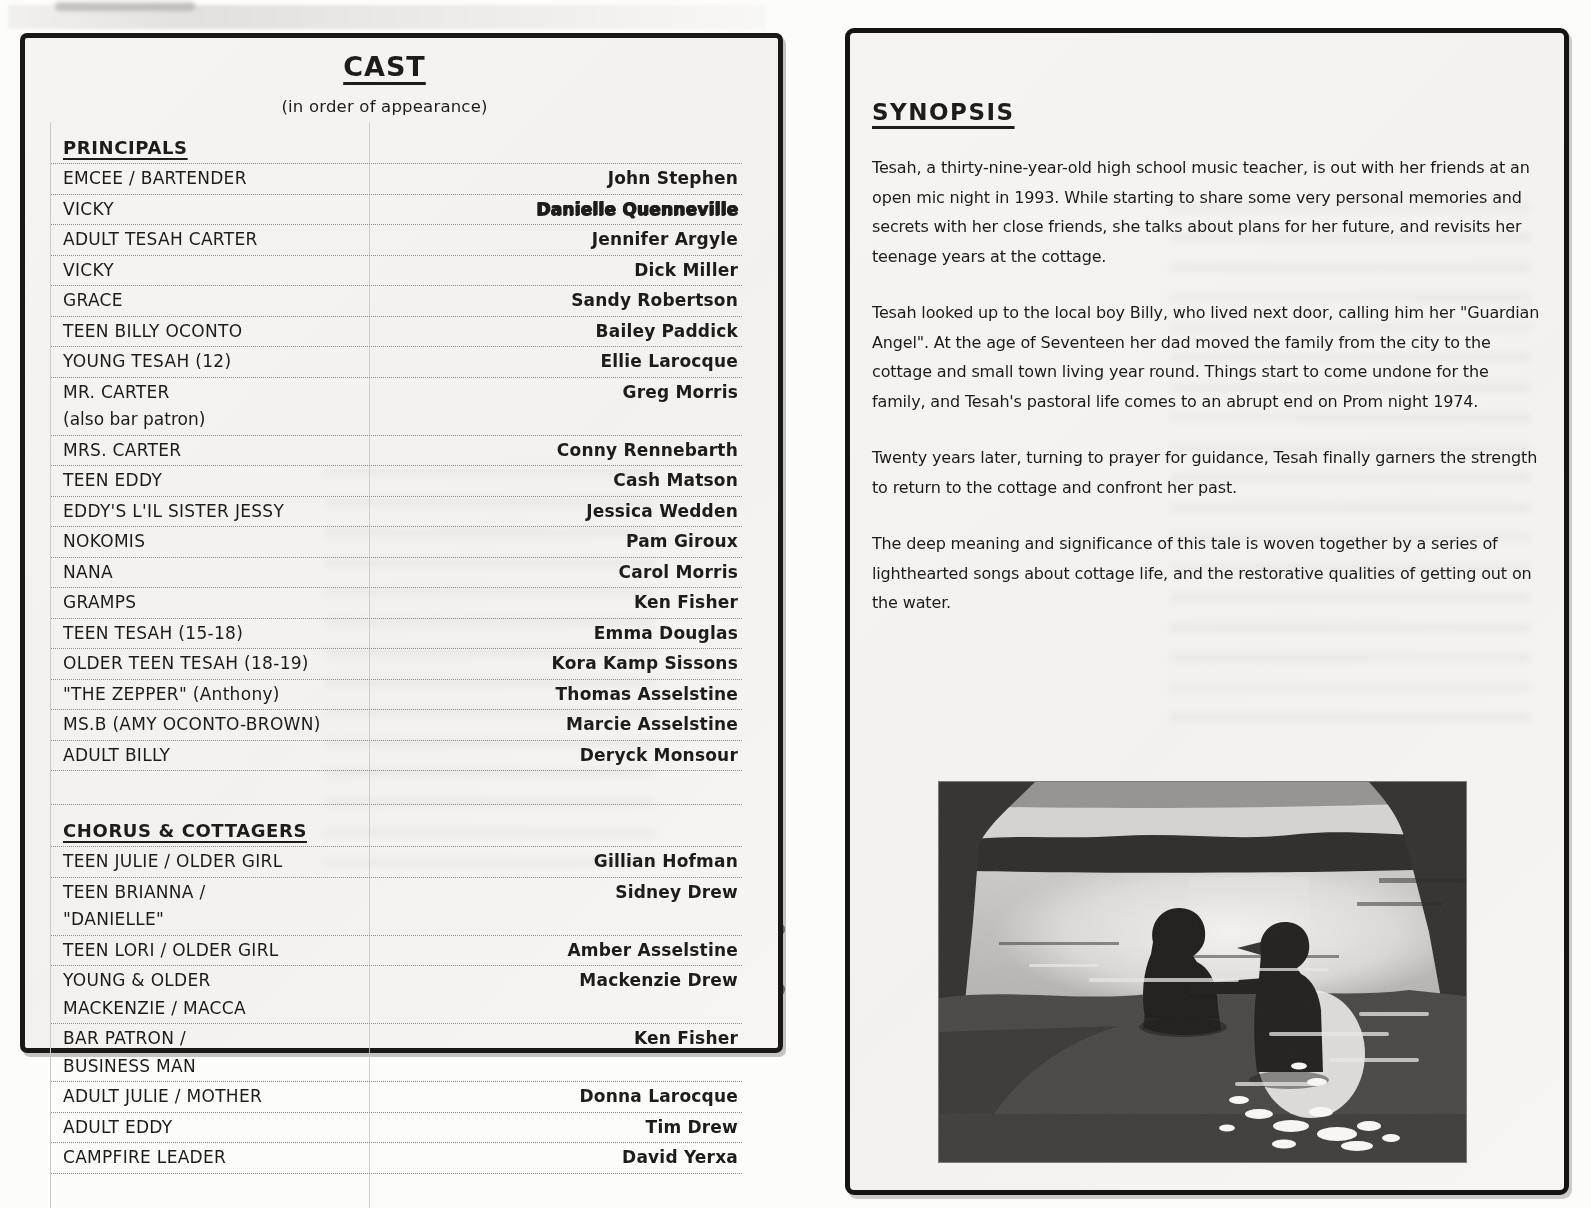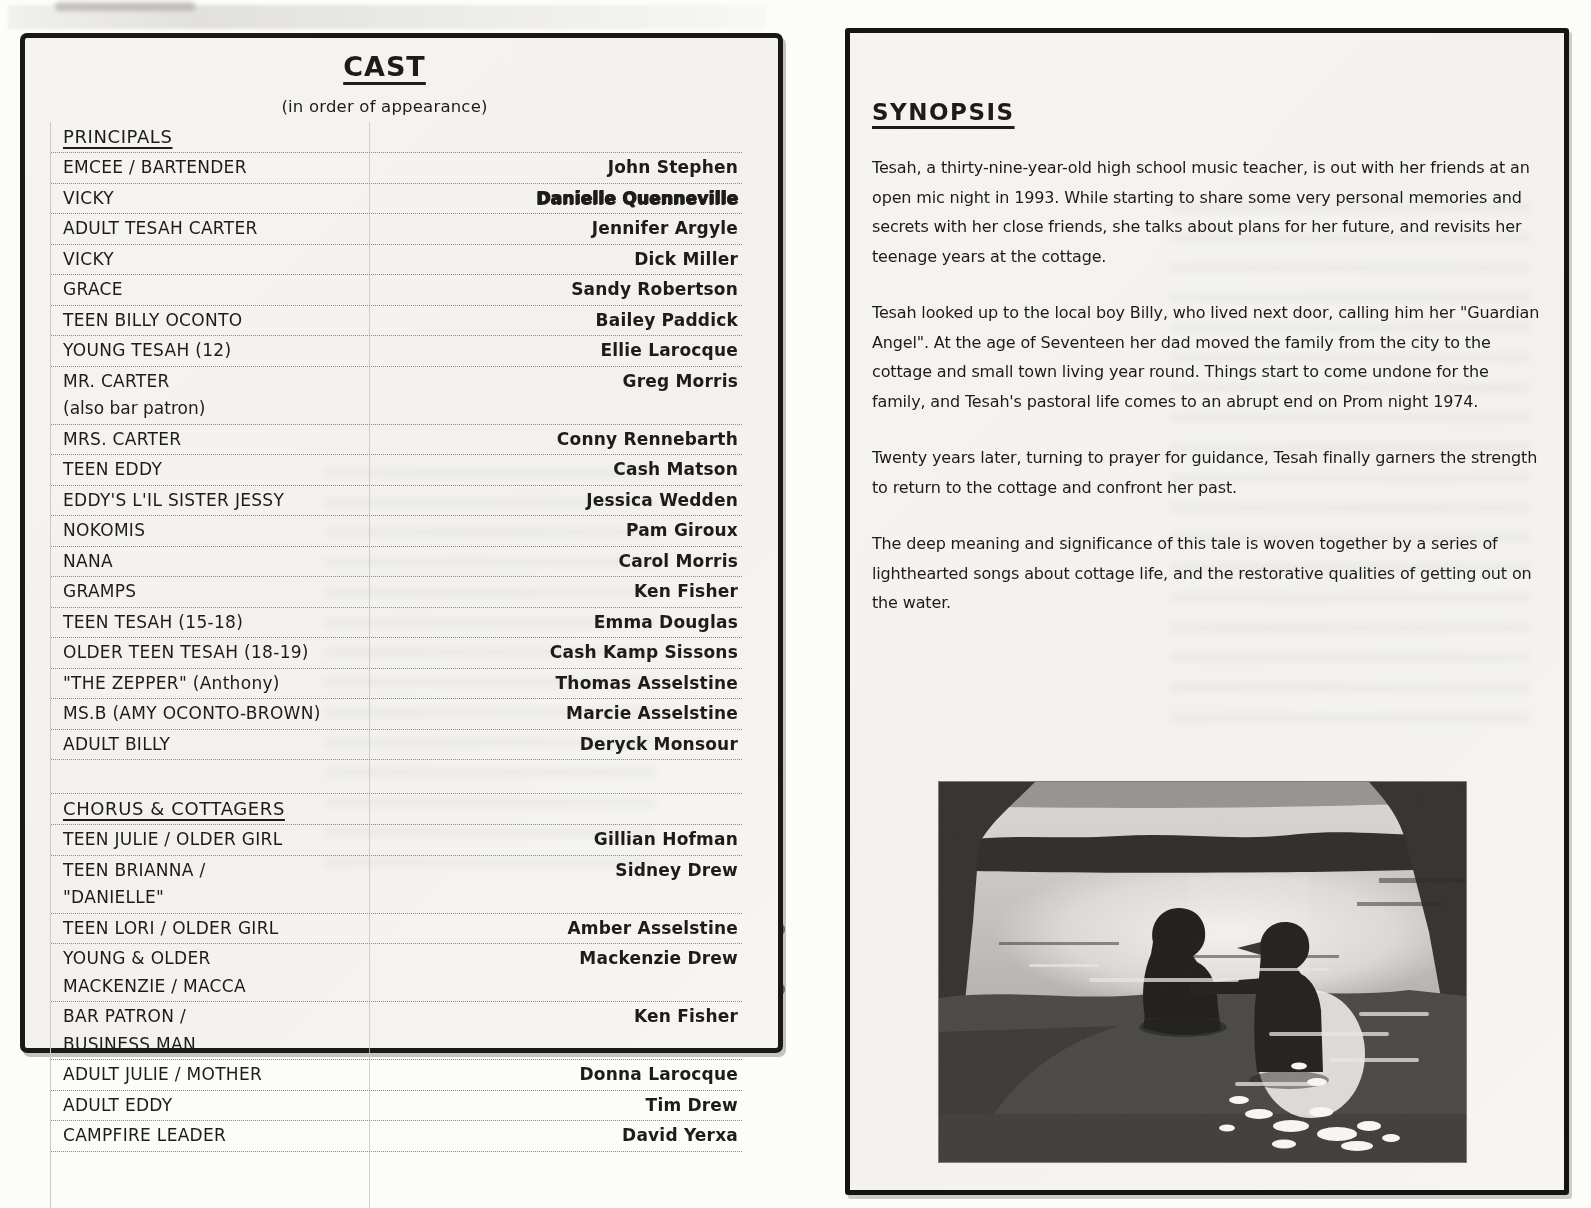--- a/index.html
+++ b/index.html
@@ -19,21 +19,21 @@
     background:#a09e9a; filter: blur(2px); opacity:.55; border-radius:4px; }
   .gutter-mark { position:absolute; width:9px; height:15px;
     border-right:3px solid #4c4b49; border-radius:0 9px 9px 0; opacity:.8; }
 
   
   .page { position:absolute; background: linear-gradient(135deg,#f5f4f1 0%,#f2f1ee 55%,#f6f5f2 100%); }
   .left-page  { left:20px;  top:33px; width:763px; height:1020px;
     border:5px solid #1a1918; border-radius:7px;
     box-shadow: 3px 4px 0 rgba(90,88,85,.35); }
   .right-page { left:845px; top:28px; width:724px; height:1167px;
-    border:5px solid #151413; border-radius:3px;
+    border:5px solid #151413; border-radius:9px;
     box-shadow: 3px 4px 0 rgba(90,88,85,.3); }
 
   .ghost { position:absolute; filter: blur(3px); opacity:.3; pointer-events:none;
     background: repeating-linear-gradient(180deg, rgba(130,128,124,.22) 0 9px, transparent 9px 30px); }
 
   
   .cast-head { position:absolute; left:0; right:34px; top:13px; text-align:center; }
   .cast-title { display:inline-block; font-size:27px; font-weight:bold; letter-spacing:1px;
     text-decoration: underline; text-decoration-thickness:2.5px; text-underline-offset:6px; }
   .cast-subtitle { margin-top:15px; font-size:16.5px; letter-spacing:.2px; }
@@ -43,22 +43,22 @@
   .cast-table .mid-line { position:absolute; top:0; bottom:0; left:318px; width:1px;
     background:#c8c5c0; opacity:.8; }
   .crow { position:relative; display:flex; justify-content:space-between; align-items:flex-start;
     border-bottom:1px dotted #8d8b87; padding:1px 4px 1px 12px; min-height:30px; }
   .crow .role { font-size:17px; line-height:27.5px; letter-spacing:.3px; white-space:pre-line;
     max-width:420px; }
   .crow .role .note { font-size:17px; letter-spacing:0; }
   .crow .name { font-size:17px; font-weight:bold; line-height:27.5px; 
     letter-spacing:.2px; white-space:nowrap; }
   .crow .name.smudged { text-shadow: 1.2px 0 0 #23221f, 0 .6px 0 #23221f; }
-  .crow.header-row .section-title { font-size:18px; font-weight:normal; letter-spacing:.6px;
-    line-height:28px; text-decoration:underline; text-decoration-thickness:2px; text-underline-offset:4px; }
+  .crow.header-row .section-title { font-size:18px; font-weight:bold; letter-spacing:.6px;
+    line-height:28px; text-decoration:underline; text-decoration-thickness:2px; text-underline-offset:4px;margin-top:11px; }
   .crow.spacer { height:34px; min-height:34px; }
   .crow.tail { height:58px; min-height:58px; }
 
   
   .syn-title { position:absolute; left:22px; top:66px; font-size:23px; font-weight:bold;
     letter-spacing:1.5px; text-decoration:underline; text-decoration-thickness:2.5px;
     text-underline-offset:6px; }
   .syn-body { position:absolute; left:22px; top:120px; width:672px; }
   .syn-body p { font-size:16px; line-height:29.5px; letter-spacing:-.15px; margin-bottom:27px;
     color:#1c1b19; }
@@ -142,21 +142,21 @@
       <div class="crow">
         <div class="role">GRAMPS</div>
         <div class="name">Ken Fisher</div>
       </div>
       <div class="crow">
         <div class="role">TEEN TESAH (15-18)</div>
         <div class="name">Emma Douglas</div>
       </div>
       <div class="crow">
         <div class="role">OLDER TEEN TESAH (18-19)</div>
-        <div class="name">Cash Kamp Sissons</div>
+        <div class="name">Kora Kamp Sissons</div>
       </div>
       <div class="crow">
         <div class="role">"THE ZEPPER"  (Anthony)</div>
         <div class="name">Thomas Asselstine</div>
       </div>
       <div class="crow">
         <div class="role">MS.B (AMY OCONTO-BROWN)</div>
         <div class="name">Marcie Asselstine</div>
       </div>
       <div class="crow">

